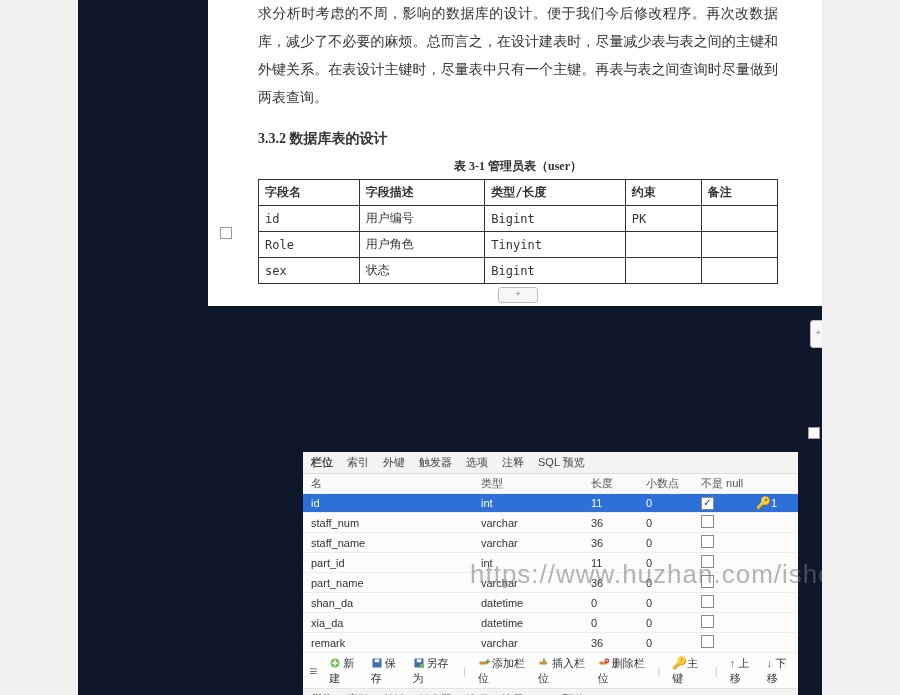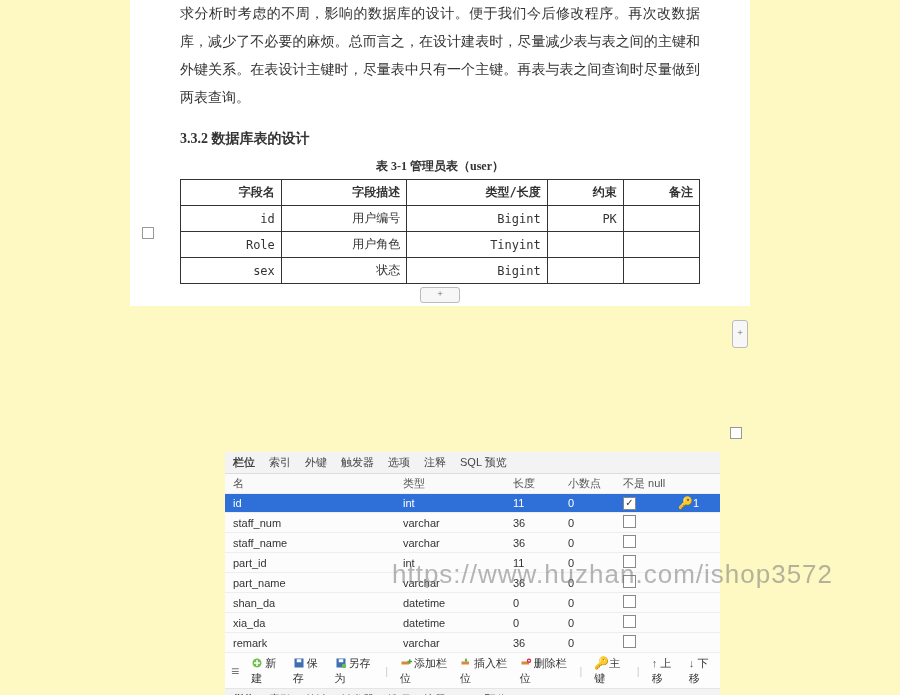--- a/index.html
+++ b/index.html
@@ -3,24 +3,24 @@
 <meta charset="utf-8">
 <style>
   body {
     margin: 0;
     background: #f0f0f0;
     font-family: "SimSun", "宋体", serif;
     font-size: 14px;
     color: #333;
   }
   .page-wrapper {
-    width: 900px;
+    width: 744px;
     height: 695px;
     margin: 0 auto;
-    background: #fef9c3;
+    background: #0f172a;
     position: relative;
     overflow: hidden;
   }
   .sheet {
     position: absolute;
     left: 130px;
     top: 0;
     width: 620px;
     background: #fff;
     padding: 0 50px;
@@ -48,21 +48,21 @@
   }
   table.user-table {
     border-collapse: collapse;
     width: 100%;
     font-size: 12px;
     font-family: "SimSun", monospace;
   }
   table.user-table th, table.user-table td {
     border: 1px solid #333;
     padding: 4px 6px;
-    text-align: right;
+    text-align: left;
     height: 16px;
   }
   .add-btn {
     width: 38px;
     height: 14px;
     border: 1px solid #bbb;
     border-radius: 3px;
     background: #f7f7f7;
     font-size: 10px;
     line-height: 12px;

